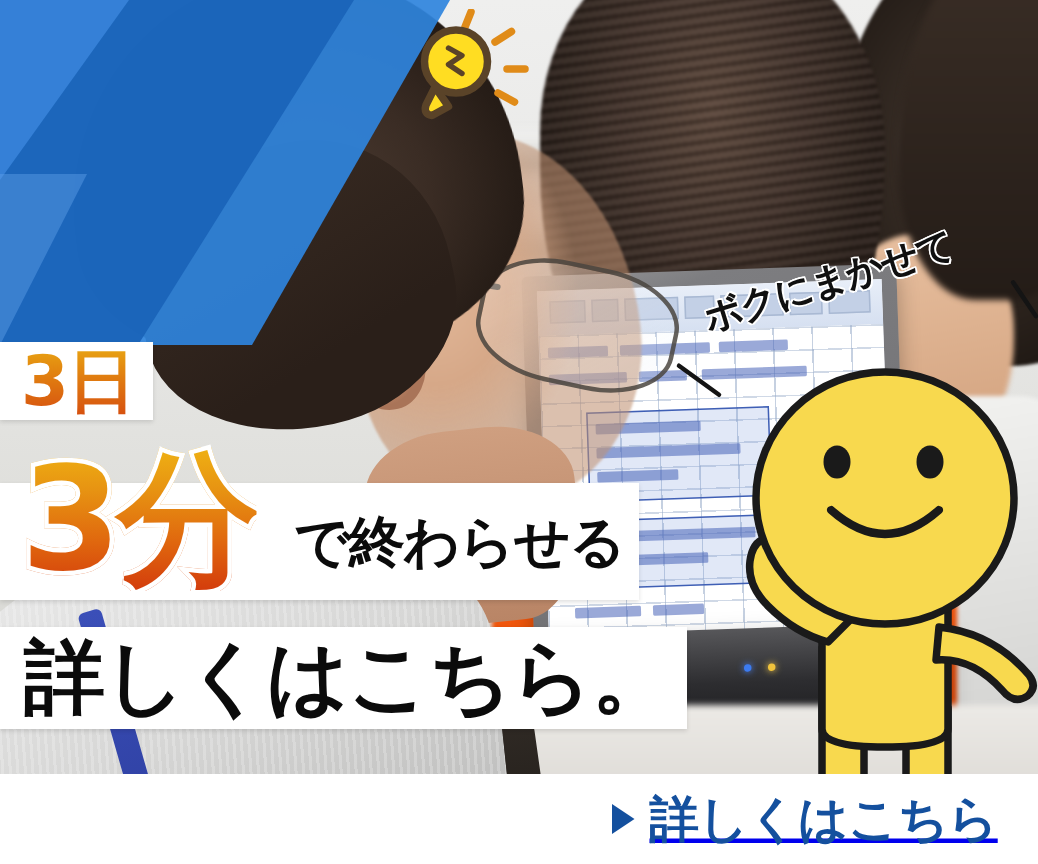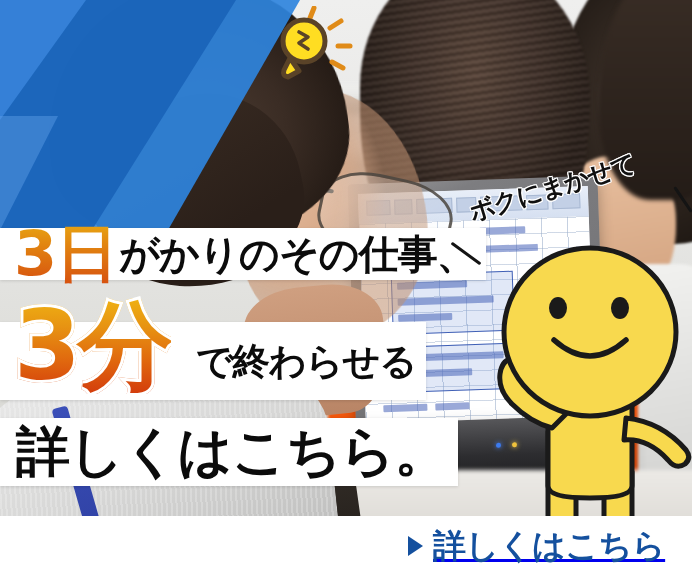--- a/index.html
+++ b/index.html
@@ -219,21 +219,21 @@
   .band-2{left:0;top:322px;height:78px;padding:0 10px 0 14px;}
   .band-3{left:0;top:418px;height:68px;padding:0 10px 0 16px;}
 
   .jp{
     font-family:"DejaVu Sans","Liberation Sans",sans-serif;
     font-weight:700;
     color:#0b0b0b;
     letter-spacing:-1px;
   }
   .line1-num{
-    font-size:62px;line-height:1;
+    font-size:46px;line-height:1;
     font-weight:700;
     letter-spacing:-1px;
     background:linear-gradient(180deg,#e8a512 0%,#e07c10 45%,#d6500f 100%);
     -webkit-background-clip:text;background-clip:text;color:transparent;
     margin-right:2px;
   }
   .line1-rest{font-size:40px;line-height:1;}
 
   .line2-num{
     position:absolute;left:14px;top:-24px;
@@ -428,21 +428,20 @@
       <ellipse cx="104" cy="96" rx="86" ry="84" fill="#f8d94e"></ellipse>
     </g>
 
     <ellipse cx="72" cy="72" rx="9" ry="11" fill="#1a1a1a"></ellipse>
     <ellipse cx="134" cy="72" rx="9" ry="11" fill="#1a1a1a"></ellipse>
     <path d="M68 104 Q104 136 140 104" fill="none" stroke="#1a1a1a" stroke-width="5.5" stroke-linecap="round"></path>
   </svg>
 
   <div class="band band-1">
     <span class="jp line1-num">3日</span>
-      <span class="jp line1-rest">がかりのその仕事、</span>
   </div>
 
   <div class="band band-2">
     <span class="jp line2-num">3分</span>
     <span class="jp line2-num-top">3分</span>
     <span class="line2-spacer"></span>
       <span class="jp line2-rest">で終わらせる</span>
   </div>
 
   <div class="band band-3">

